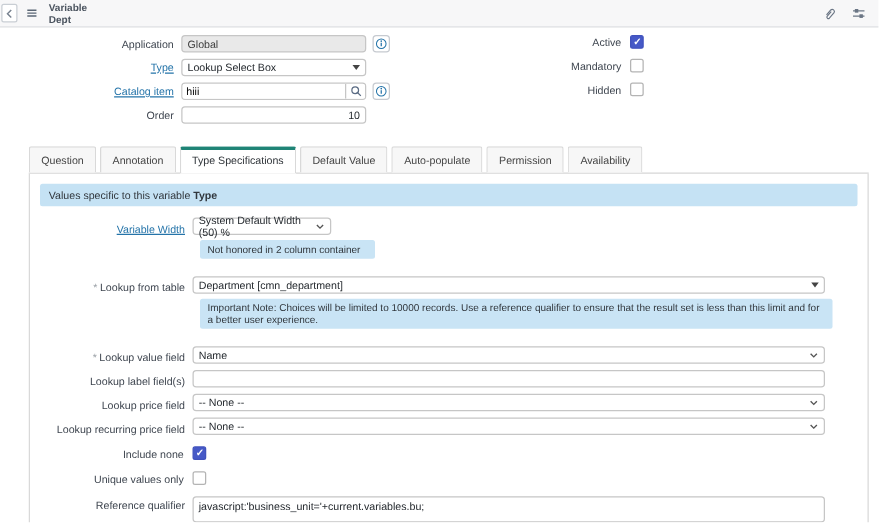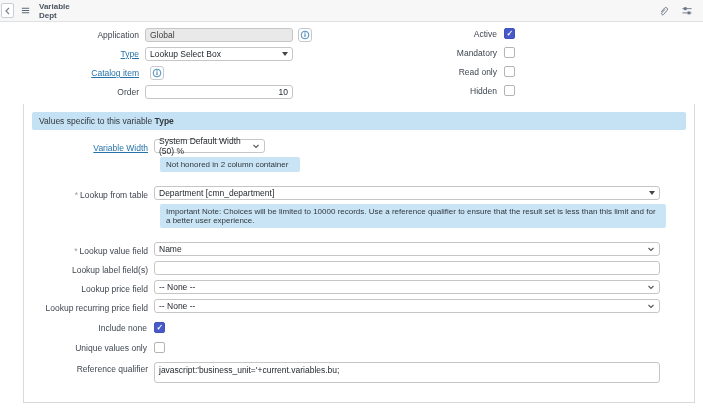--- a/index.html
+++ b/index.html
@@ -112,20 +112,29 @@
       </div>
       <div class="frow">
         <span class="flabel"><a class="link">Type</a></span>
         <div class="selbox ctl">
           <span>Lookup Select Box</span>
           <span class="caret-solid"></span>
         </div>
       </div>
       <div class="frow">
         <span class="flabel"><a class="link">Catalog item</a></span>
+        <div class="lookup ctl">
+          <input value="hiii" style="">
+          <button class="searchbtn">
+            <svg width="10" height="10" viewBox="0 0 12 12">
+                <circle cx="5" cy="5" r="3.2" fill="none" stroke="#5b6c84" stroke-width="1.2"></circle>
+                <line x1="7.4" y1="7.4" x2="10.4" y2="10.4" stroke="#5b6c84" stroke-width="1.2"></line>
+              </svg>
+          </button>
+        </div>
         <button class="infobtn">
           <svg width="10" height="10" viewBox="0 0 12 12">
               <circle cx="6" cy="6" r="4.6" fill="none" stroke="#2574a9"></circle>
               <rect x="5.4" y="5" width="1.2" height="3.4" fill="#2574a9"></rect>
               <circle cx="6" cy="3.5" r="0.8" fill="#2574a9"></circle>
             </svg>
         </button>
       </div>
       <div class="frow">
         <span class="flabel">Order</span>
@@ -135,30 +144,35 @@
     <div class="col-right">
       <div class="cbrow">
         <span class="cblabel">Active</span>
         <span class="cb checked"></span>
       </div>
       <div class="cbrow">
         <span class="cblabel">Mandatory</span>
         <span class="cb"></span>
       </div>
       <div class="cbrow">
-        <span class="cblabel">Read only</span>
-        <span class="cb"></span>
-      </div>
-      <div class="cbrow">
         <span class="cblabel">Hidden</span>
         <span class="cb"></span>
       </div>
     </div>
   </div>
 
+  <div class="tabbar">
+    <div class="tab">Question</div>
+    <div class="tab">Annotation</div>
+    <div class="tab active">Type Specifications</div>
+    <div class="tab">Default Value</div>
+    <div class="tab">Auto-populate</div>
+    <div class="tab">Permission</div>
+    <div class="tab">Availability</div>
+  </div>
 
   <div class="content">
 
     <div class="banner">
       <span>Values specific to this variable </span><b>Type</b>
     </div>
 
     <div class="crow">
       <span class="clabel"><a class="link">Variable Width</a></span>
       <div class="selbox w-narrow">

